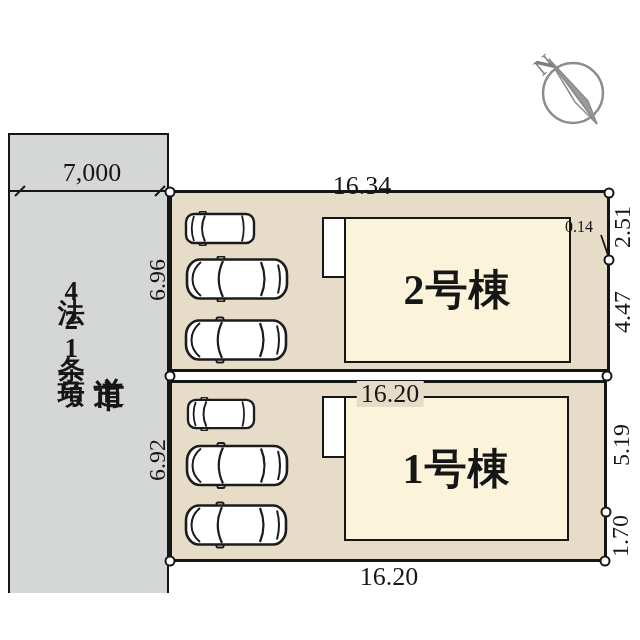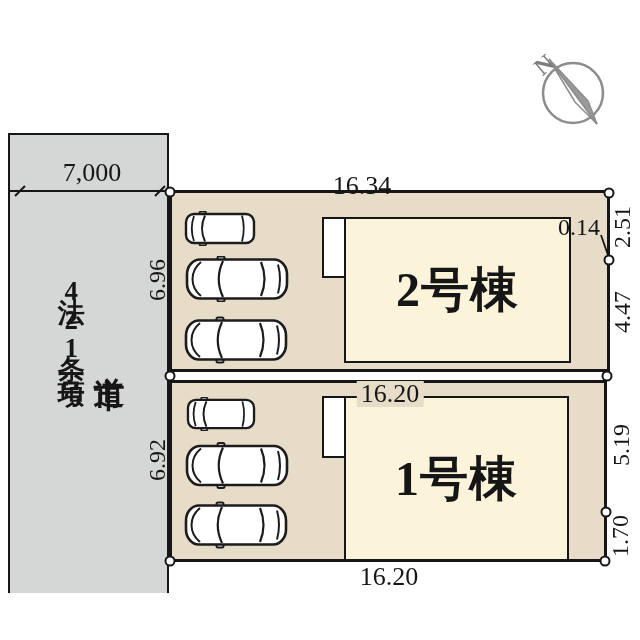--- a/index.html
+++ b/index.html
@@ -19,31 +19,31 @@
   
   .lot{position:absolute;background:#e7dcc8;border:3px solid #161616;box-sizing:border-box;}
   .lot2{left:169px;top:190px;width:441px;height:182px;}
   .lot1{left:169px;top:380px;width:438px;height:182px;}
   
   .building{
     position:absolute;background:#fbf4da;border:2.5px solid #161616;box-sizing:border-box;
     display:flex;align-items:center;justify-content:center;
   }
   .b2{left:344px;top:217px;width:227px;height:146px;}
-  .b1{left:344px;top:396px;width:225px;height:165px;}
-  .blabel{font-size:48px;font-weight:600;letter-spacing:1px;white-space:nowrap;}
+  .b1{left:344px;top:396px;width:225px;height:145px;}
+  .blabel{font-size:42px;font-weight:600;letter-spacing:1px;white-space:nowrap;}
   .porch{position:absolute;background:#ffffff;border:2.5px solid #161616;box-sizing:border-box;z-index:4;}
   .p2{left:322px;top:217px;width:24px;height:61px;}
   .p1{left:322px;top:396px;width:24px;height:62px;}
   
   .dim{
     position:absolute;transform:translate(-50%,-50%);
     font-size:26px;white-space:nowrap;z-index:6;line-height:1;
   }
-  .dim.small{font-size:24px;}
+  .dim.small{font-size:16px;}
   .vdim{
     position:absolute;transform:translate(-50%,-50%) rotate(-90deg);
     font-size:24px;white-space:nowrap;z-index:6;line-height:1;
   }
   .dim.onlot{background:#e7dcc8;padding:0 4px;}
   
   .marker{
     position:absolute;width:7px;height:7px;background:#fff;border:2.5px solid #161616;
     border-radius:50%;transform:translate(-50%,-50%);z-index:7;
   }

